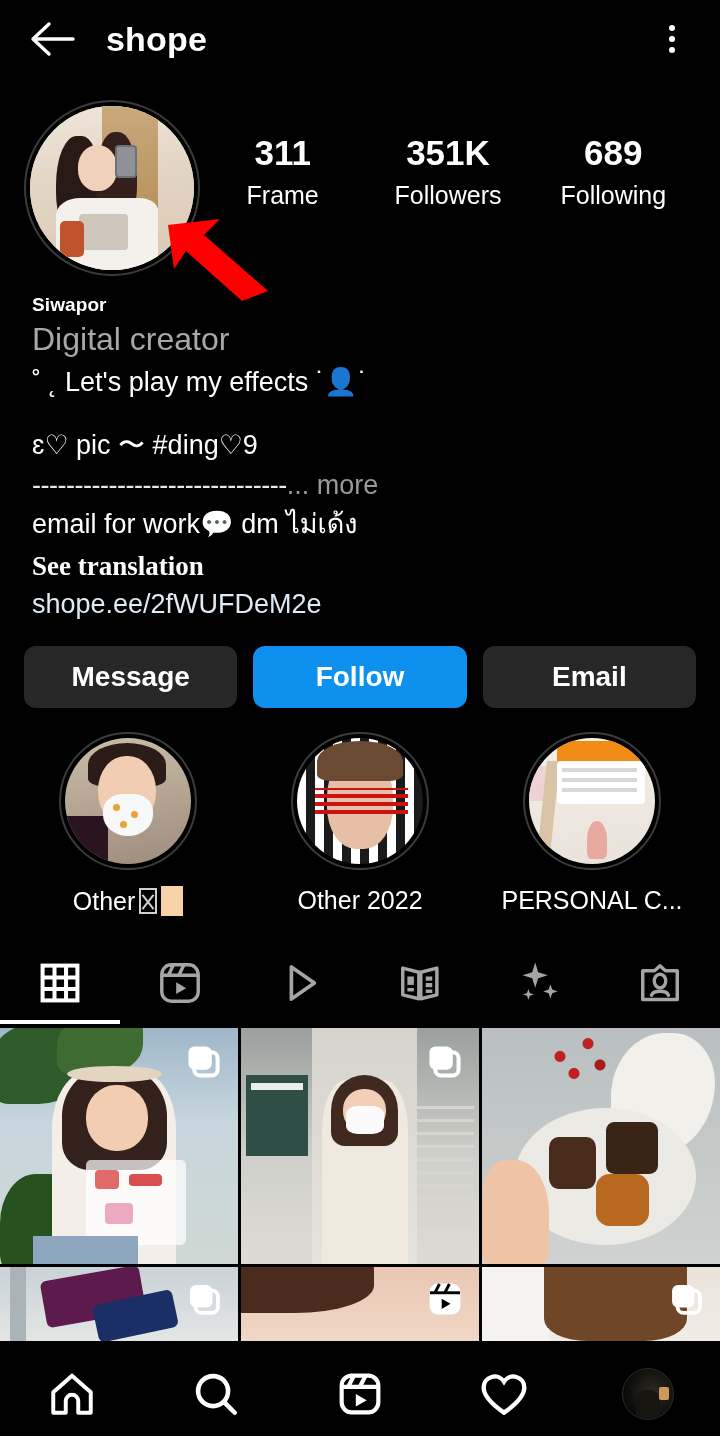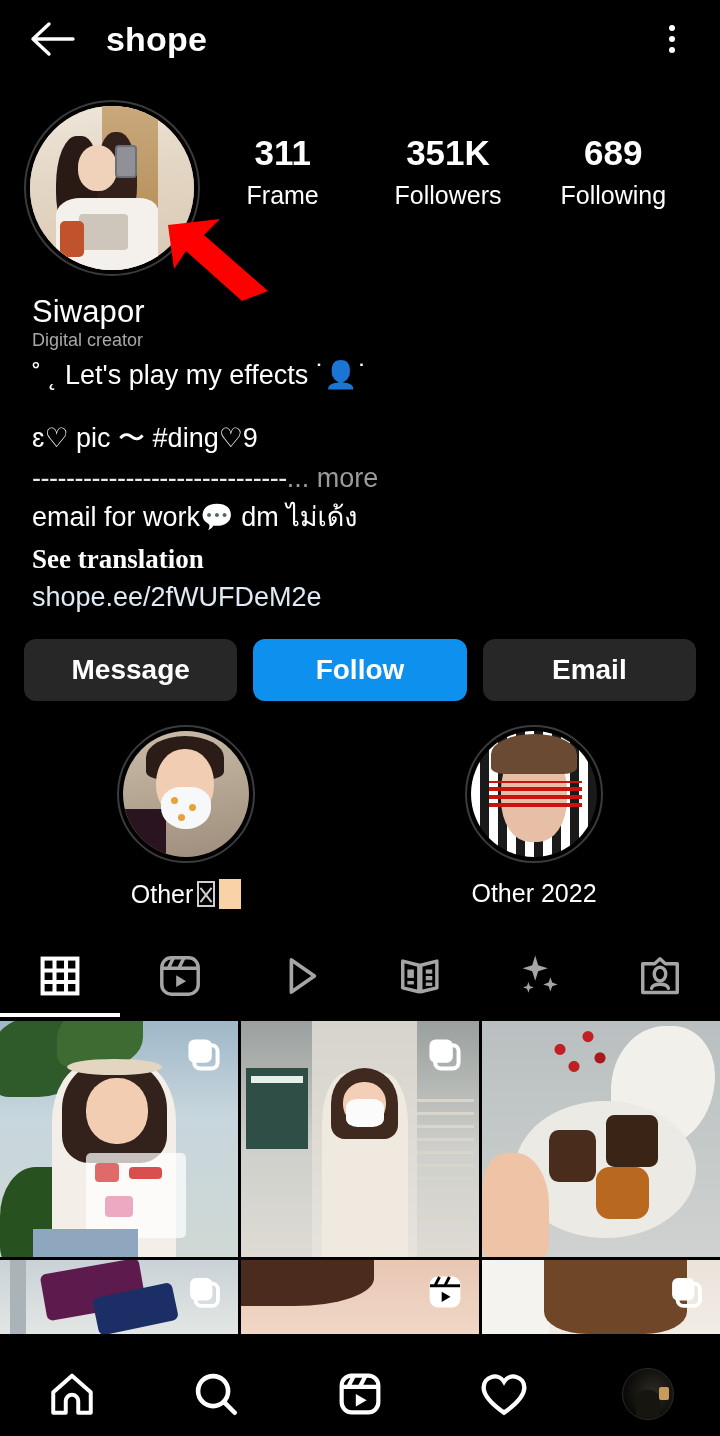--- a/index.html
+++ b/index.html
@@ -54,22 +54,22 @@
 
   .red-arrow { position:absolute; left:140px; top:113px; width:112px; height:90px; }
 
   .stats { flex:1; display:flex; justify-content:space-around; align-items:flex-start; padding-top:34px; }
   .stat { text-align:center; min-width:110px; }
   .stat-num { font-size:35px; font-weight:bold; line-height:1.08; }
   .stat-label { font-size:25px; margin-top:9px; font-weight:400; }
 
   
   .bio { padding:18px 24px 0 32px; }
-  .bio-name { font-size:31px; font-weight:normal; letter-spacing:.1px; }
-  .bio-cat { font-size:18px; color:#a8a8a8; }
+  .bio-name { font-size:19px; font-weight:bold; letter-spacing:.1px; }
+  .bio-cat { font-size:32px; color:#a8a8a8; margin-top:5px; }
   .bio-line { font-size:27px; margin-top:7px; line-height:1.26; }
   .bio-block { margin-top:27px; font-size:27px; line-height:1.47; }
   .bio-dashes { color:#e8e8e8; letter-spacing:-0.5px; }
   .more { color:#9a9a9a; }
   .see-translation { font-size:27px; font-weight:bold; margin-top:6px;font-family:Liberation Serif, serif; }
   .bio-link { font-size:27px; color:#dfeaf5; margin-top:7px; }
 
   
   .actions { display:flex; gap:16px; padding:26px 24px 0 24px; }
   .btn { flex:1; height:62px; border-radius:12px; display:flex;
@@ -297,20 +297,37 @@
     <div class="hl">
       <div class="hl-ring">
         <div class="hl-img hl3">
             <div class="face"></div>
             <div class="hair"></div>
             <div class="txt"></div>
           </div>
       </div>
       <div class="hl-label">
           <span>Other 2022</span>
+        </div>
+    </div>
+    <div class="hl">
+      <div class="hl-ring">
+        <div class="hl-img hl4">
+            <div class="pink"></div>
+            <div class="easel"></div>
+            <div class="orange"></div>
+            <div class="card"></div>
+            <div class="ln l1"></div>
+            <div class="ln l2"></div>
+            <div class="ln l3"></div>
+            <div class="flower"></div>
+          </div>
+      </div>
+      <div class="hl-label">
+          <span>PERSONAL C...</span>
         </div>
     </div>
   </div>
 
   <div class="tabs">
     <div class="tab">
       <svg width="44" height="44" viewBox="0 0 24 24">
         <rect x="2.5" y="2.5" width="19" height="19" fill="none" stroke="#fff" stroke-width="2.2"></rect>
         <path d="M9 2.5V21.5M15.3 2.5V21.5M2.5 9H21.5M2.5 15.3H21.5" stroke="#fff" stroke-width="2.2"></path>
       </svg>

